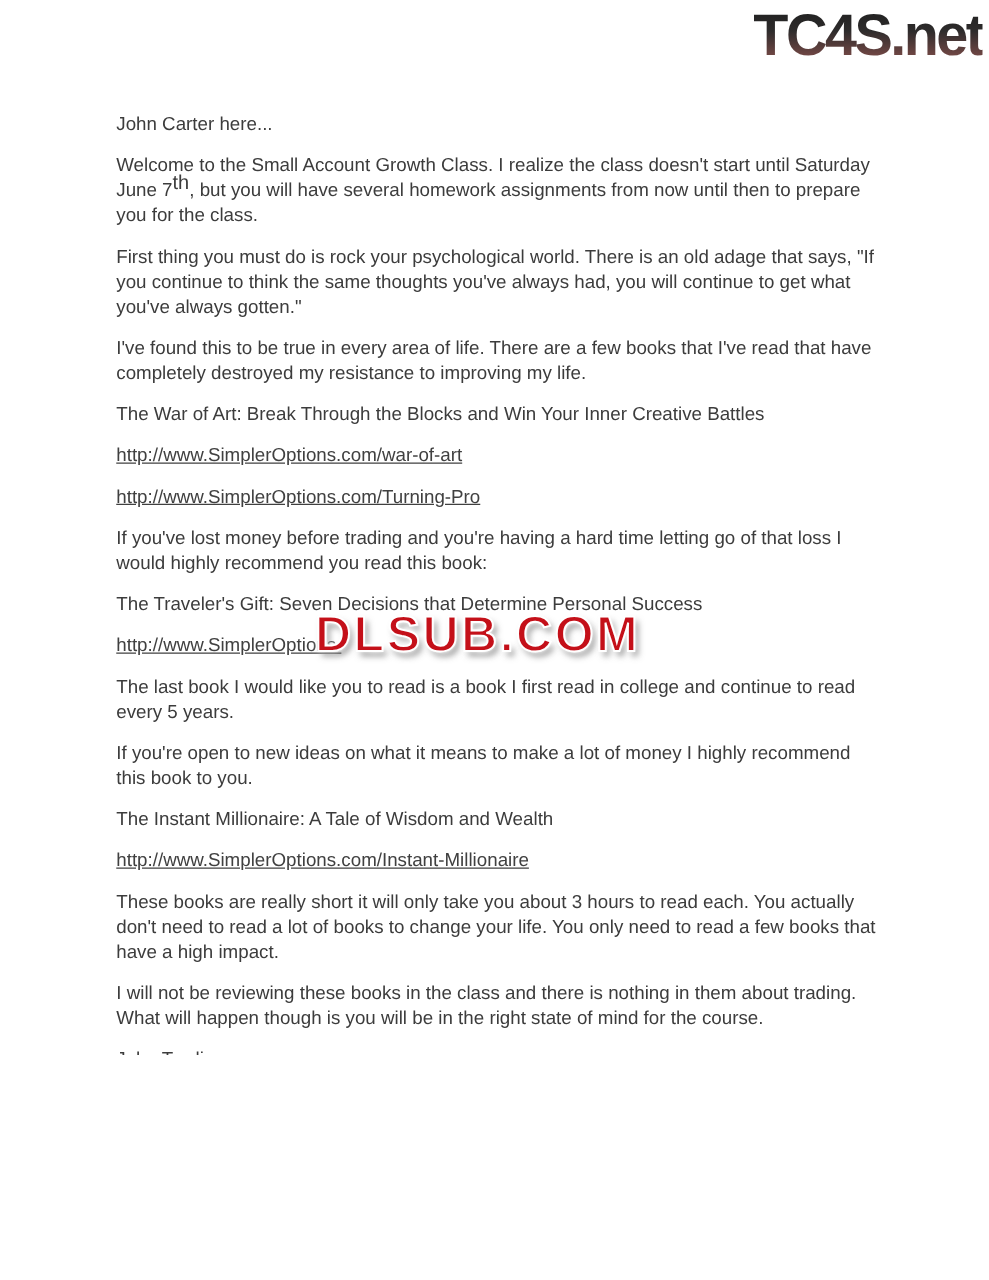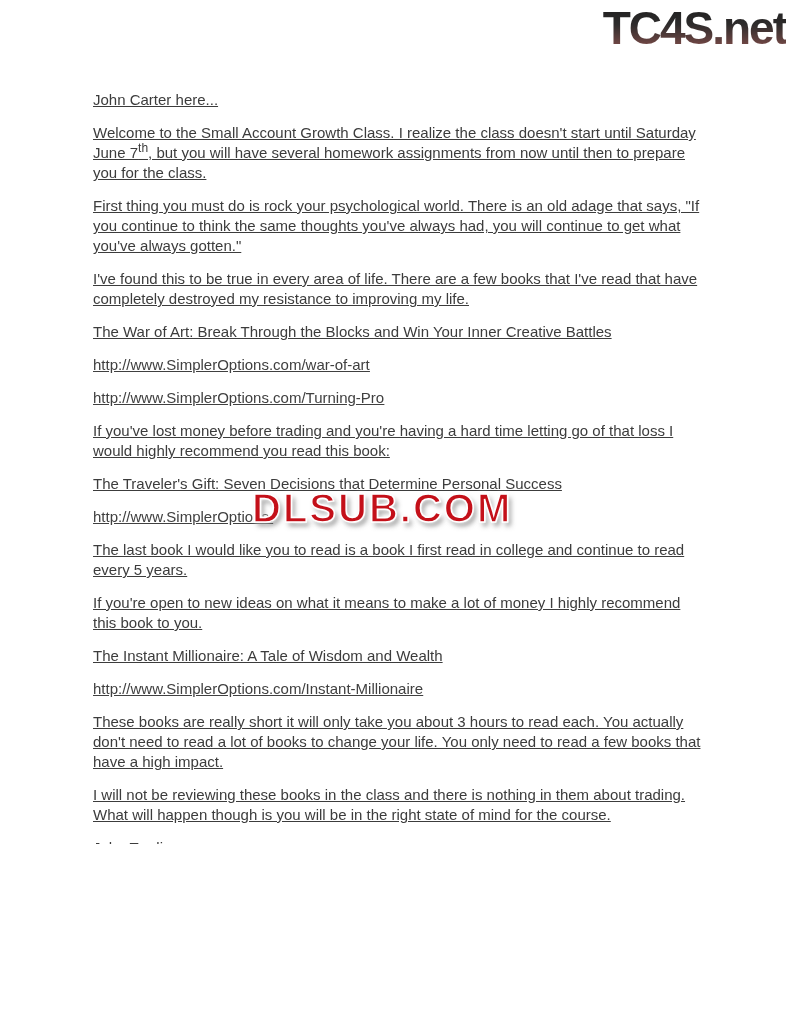--- a/index.html
+++ b/index.html
@@ -17,32 +17,31 @@
   }
   
   .doc {
     position: absolute;
     left: 93px;
     top: 90px;
     width: 608px;
     font-size: 15px;
     line-height: 20px;
     color: #3c3c3c;
-    text-decoration: underline;
   }
   .doc p {
     margin: 0 0 13px 0;
   }
   .doc a {
     color: #404040;
     text-decoration: underline;
     cursor: pointer;
   }
   .doc sup {
-    font-size: 12px;
+    font-size: 16px;
     line-height: 0;
     vertical-align: super;
     text-align: center;
   }
   
   .wm-tc4s {
     position: absolute;
     top: 0px;
     right: 5px;
     font-size: 46px;

